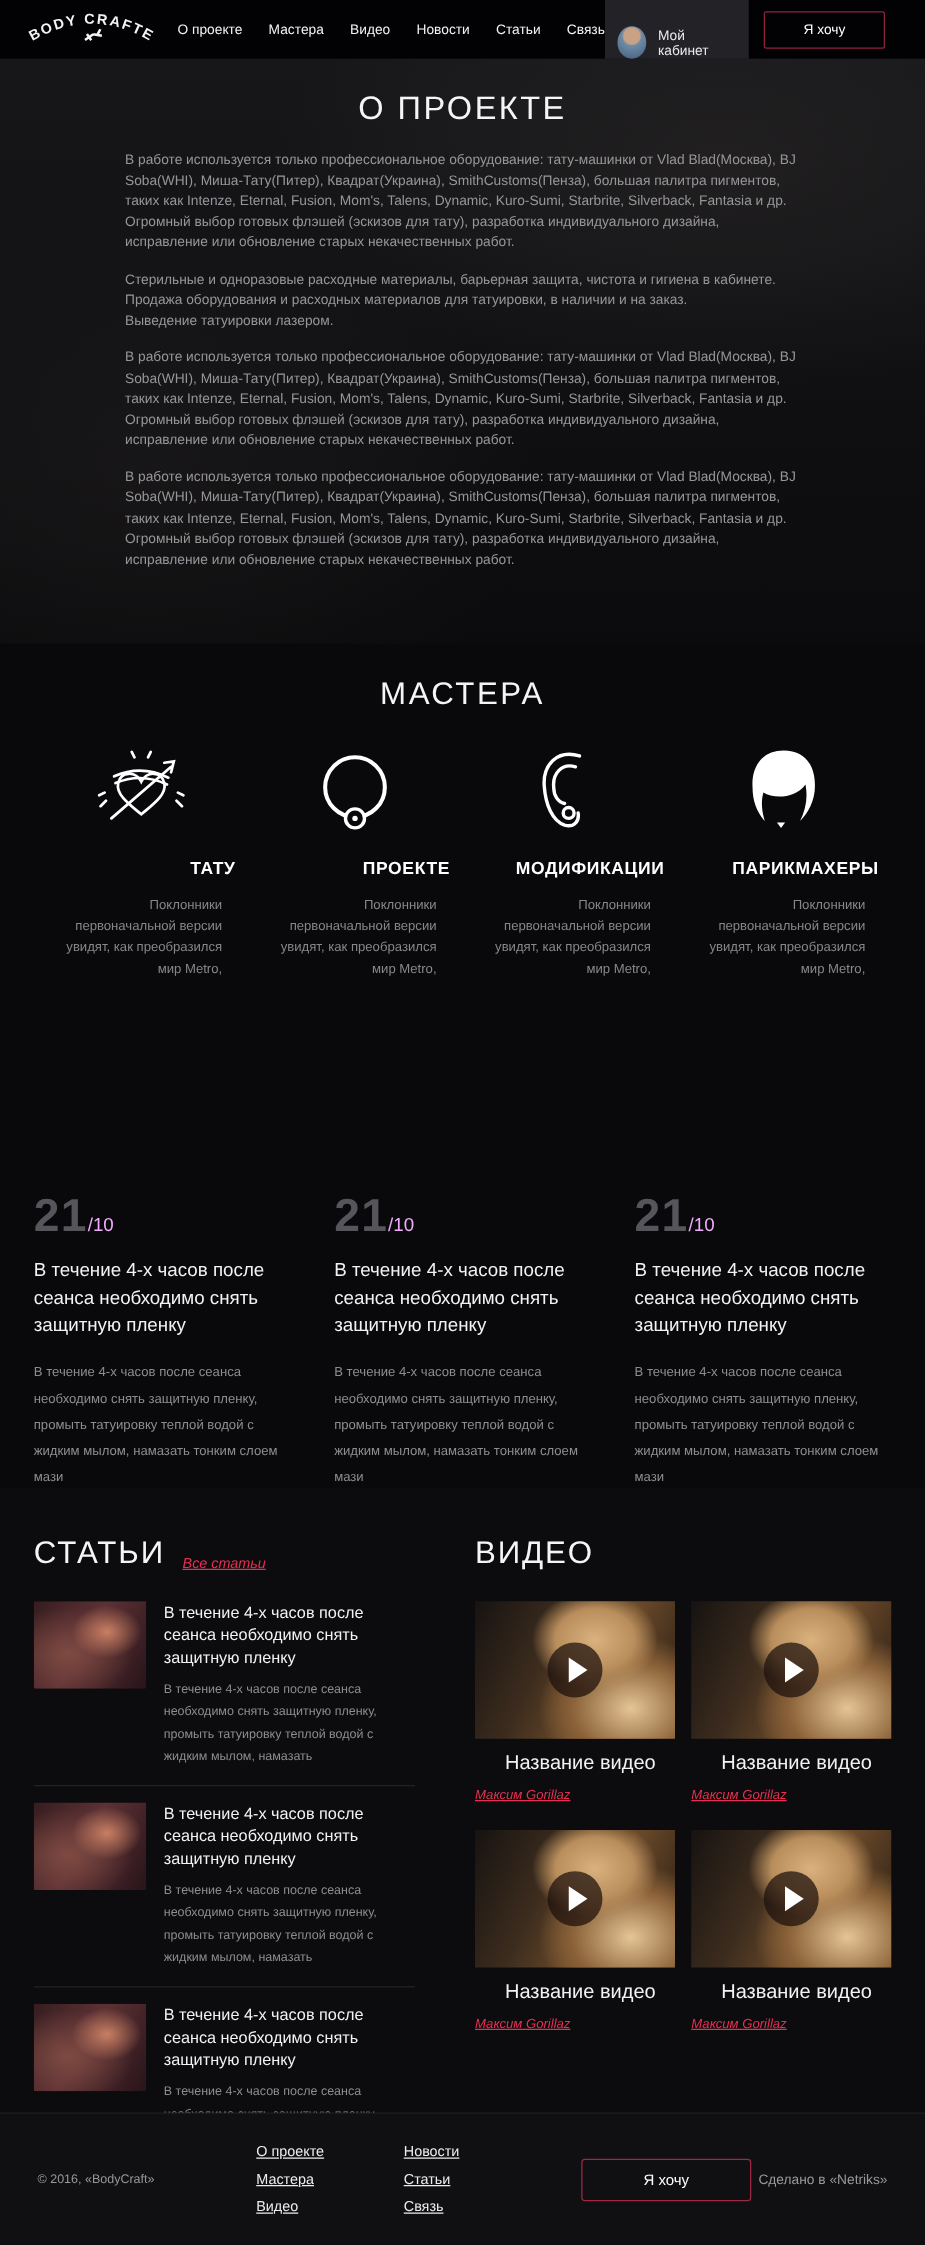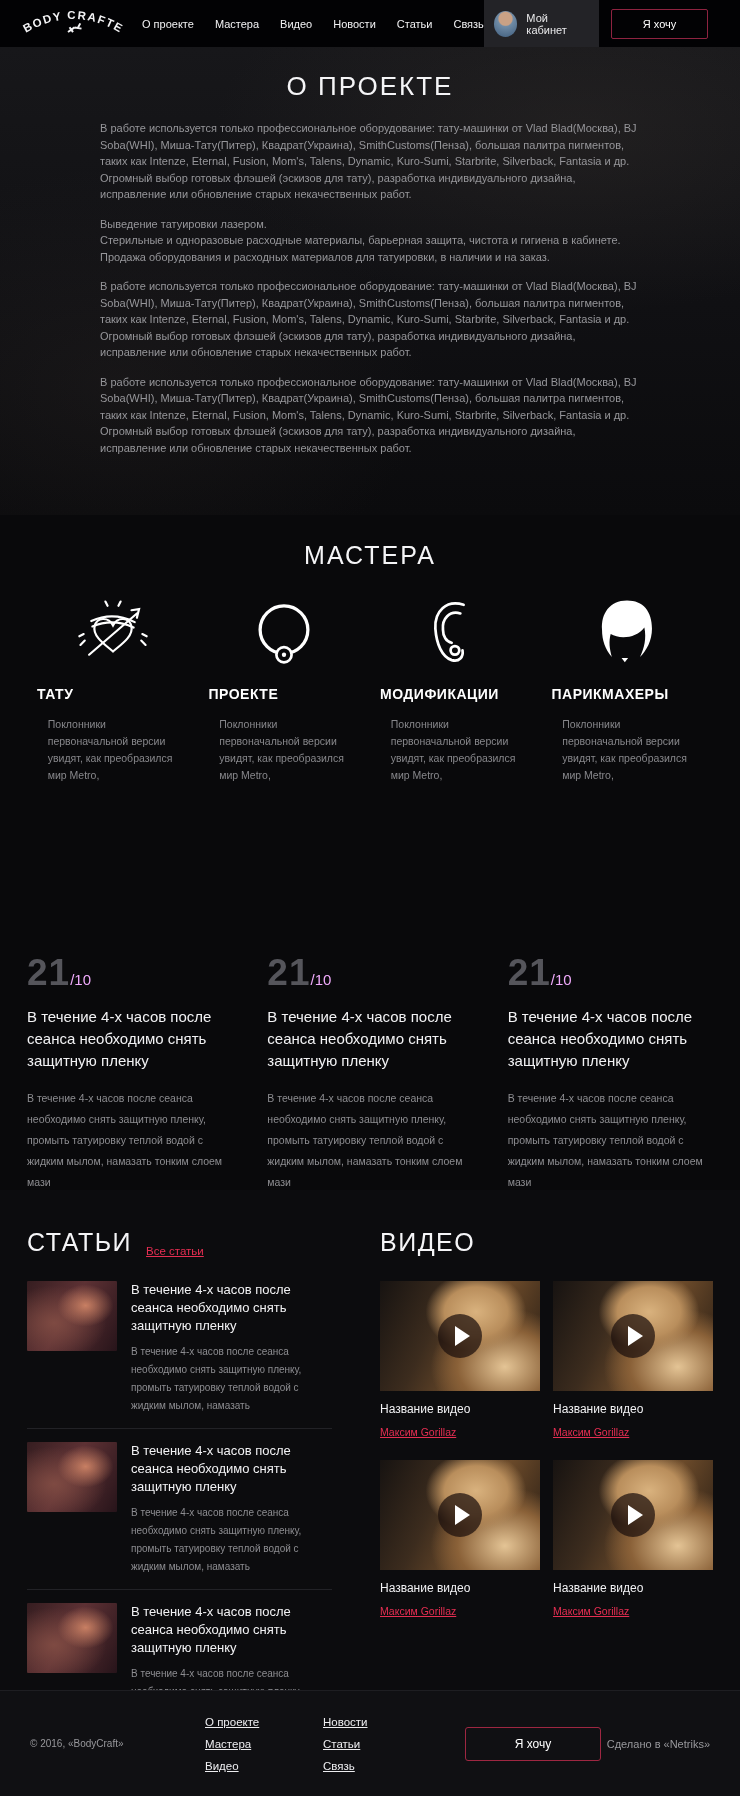--- a/index.html
+++ b/index.html
@@ -5,54 +5,54 @@
   * { margin:0; padding:0; box-sizing:border-box; }
   html,body { background:#000; }
   body { font-family:"Liberation Sans", sans-serif; }
   .page { width:740px; height:1796px; margin:0 auto; background:#0a0a0c; overflow:hidden; position:relative; }
 
   
   .hdr { height:47px; background:#020204; display:flex; align-items:center; padding-left:12px; }
   .logo { width:122px; height:44px; flex:0 0 auto; cursor:pointer; }
   .nav { display:flex; align-items:center; gap:21px; margin-left:8px; }
   .nav a { color:#f2f2f4; font-size:11px; text-decoration:none; white-space:nowrap; }
-  .cab { margin-left:auto; height:47px; background:#232327; display:flex; align-items:center; gap:9px; padding:0 14px 0 10px; cursor:pointer; }
+  .cab { margin-left:auto; height:47px; background:#232327; display:flex; align-items:flex-end; gap:9px; padding:0 14px 0 10px; cursor:pointer; }
   .avatar { width:26px; height:26px; border-radius:50%;
      background: radial-gradient(circle at 50% 30%, #c9a185 0%, #c9a185 30%, #6f8ba6 36%, #3f5d7d 100%); }
   .cab span.lbl { color:#e9e9eb; font-size:11px; }
   .btn-cta { margin:0 32px 0 12px; width:106px; height:30px; background:transparent; border:1px solid #8e2340;
      border-radius:2px; color:#fff; font-size:11px; font-family:inherit; cursor:pointer; }
 
   
   .hero { height:468px; padding-top:8px; overflow:hidden;
      background:
        radial-gradient(520px 260px at 78% 18%, rgba(62,56,52,.30), transparent 70%),
        radial-gradient(430px 300px at 16% 72%, rgba(50,44,42,.26), transparent 72%),
        linear-gradient(180deg, #17171a 0%, #101013 55%, #0b0b0d 100%); }
   .h-title { color:#f5f5f7; font-size:26px; font-weight:normal; letter-spacing:2px; text-align:center; margin:16px 0 18px; }
   .about-text { width:540px; margin:0 auto; color:#96969a; font-size:11px; line-height:16.5px; text-align:left; }
   .about-text .para { margin-bottom:13px; }
 
   
   .sec-dark { height:675px; overflow:hidden; background:#09090b; padding:14px 27px 0; }
   .s-title { color:#f5f5f7; font-size:25px; font-weight:normal; letter-spacing:2px; text-align:center; margin-top:12px; }
   .m-grid { display:flex; margin-top:24px; }
-  .m-col { flex:1 1 25%; text-align:left; padding:0 10px; }
+  .m-col { flex:1 1 25%; text-align:right; padding:0 10px; }
   .m-icon { height:78px; display:flex; align-items:center; justify-content:center; }
   .m-label { color:#fff; font-size:14px; font-weight:bold; letter-spacing:.5px; margin-top:14px; }
   .m-text { color:#87878b; font-size:10.5px; line-height:17px; margin:14px auto 0; max-width:130px; }
 
   .n-grid { display:flex; gap:35px; margin-top:168px; }
   .n-col { flex:1 1 0; }
   .n-date { color:#55555b; }
   .n-day { font-size:37px; font-weight:bold; letter-spacing:1px;text-align:right; }
   .n-mon { font-size:15px; color:#f0abfc; }
   .n-title { color:#f2f2f4; font-size:15px; line-height:22px; margin-top:12px; font-weight:normal; }
   .n-text { color:#8d8d91; font-size:10.5px; line-height:21px; margin-top:16px; }
-  .link-pink { color:#e62e52; font-size:11.5px; text-decoration:underline; cursor:pointer; }
+  .link-pink { color:#e62e52; font-size:11.5px; text-decoration:underline; cursor:pointer;font-style:italic; }
 
   
   .sec-content { height:500px; overflow:hidden; background:#0c0c0e; padding:38px 27px 0; display:flex; justify-content:space-between; }
   .articles { width:305px; }
   .sec-head { display:flex; align-items:flex-end; gap:14px; margin-bottom:24px; }
   .sec-head h2 { color:#f5f5f7; font-size:25px; font-weight:normal; letter-spacing:1.5px; }
   .art-item { display:flex; gap:14px; padding-bottom:13px; margin-bottom:13px; border-bottom:1px solid #222226; cursor:pointer; }
   .art-item:last-child { border-bottom:none; }
   .thumb { width:90px; height:70px; flex:0 0 auto; border-radius:1px;
      background:
@@ -66,21 +66,21 @@
   .v-grid { display:grid; grid-template-columns:160px 160px; column-gap:13px; row-gap:20px; }
   .v-thumb { width:160px; height:110px; position:relative; cursor:pointer;
      background:
        radial-gradient(70px 55px at 60% 28%, #d9b27e 0%, #b98e5c 45%, transparent 72%),
        radial-gradient(95px 75px at 78% 78%, #e4c495 0%, #8a6138 50%, transparent 78%),
        linear-gradient(115deg, #171311 0%, #3c2c1e 35%, #6b4a2a 62%, #241a12 100%); }
   .play { position:absolute; left:50%; top:50%; width:44px; height:44px; margin:-22px 0 0 -22px;
      border-radius:50%; background:rgba(28,15,13,.72); }
   .play::after { content:""; position:absolute; left:17px; top:12px; border-style:solid;
      border-width:10px 0 10px 15px; border-color:transparent transparent transparent #fff; }
-  .v-title { color:#f2f2f4; font-size:12px; margin-top:11px; }
+  .v-title { color:#f2f2f4; font-size:16px; margin-top:11px;margin-left:24px; }
   .v-author { display:inline-block; margin-top:10px; font-size:10.5px; }
 
   
   .ftr { height:106px; background:#101013; border-top:1px solid #1e1e22; display:flex; align-items:center; padding:0 30px; }
   .f-copy { color:#98989c; font-size:10px; width:175px; }
   .f-col { display:flex; flex-direction:column; gap:10px; width:118px; }
   .f-col a { color:#ededf0; font-size:11.5px; text-decoration:underline; cursor:pointer; }
   .f-btn { width:136px; height:34px; margin-left:24px; background:transparent; border:1px solid #9e2742;
      border-radius:3px; color:#fff; font-size:12px; font-family:inherit; cursor:pointer; }
   .f-made { margin-left:auto; color:#98989c; font-size:11px; }
@@ -122,22 +122,22 @@
   </header>
 
   <section class="hero">
     <h1 class="h-title">О ПРОЕКТЕ</h1>
     <div class="about-text">
       <div class="para">
         <div>В работе используется только профессиональное оборудование: тату-машинки от Vlad Blad(Москва), BJ Soba(WHI), Миша-Тату(Питер), Квадрат(Украина), SmithCustoms(Пенза), большая палитра пигментов, таких как Intenze, Eternal, Fusion, Mom's, Talens, Dynamic, Kuro-Sumi, Starbrite, Silverback, Fantasia и др.</div>
         <div>Огромный выбор готовых флэшей (эскизов для тату), разработка индивидуального дизайна, исправление или обновление старых некачественных работ.</div>
       </div>
       <div class="para">
+        <div>Стерильные и одноразовые расходные материалы, барьерная защита, чистота и гигиена в кабинете. Продажа оборудования и расходных материалов для татуировки, в наличии и на заказ.</div>
         <div>Выведение татуировки лазером.</div>
-        <div>Стерильные и одноразовые расходные материалы, барьерная защита, чистота и гигиена в кабинете. Продажа оборудования и расходных материалов для татуировки, в наличии и на заказ.</div>
       </div>
       <div class="para">
         <div>В работе используется только профессиональное оборудование: тату-машинки от Vlad Blad(Москва), BJ Soba(WHI), Миша-Тату(Питер), Квадрат(Украина), SmithCustoms(Пенза), большая палитра пигментов, таких как Intenze, Eternal, Fusion, Mom's, Talens, Dynamic, Kuro-Sumi, Starbrite, Silverback, Fantasia и др.</div>
         <div>Огромный выбор готовых флэшей (эскизов для тату), разработка индивидуального дизайна, исправление или обновление старых некачественных работ.</div>
       </div>
       <div class="para">
         <div>В работе используется только профессиональное оборудование: тату-машинки от Vlad Blad(Москва), BJ Soba(WHI), Миша-Тату(Питер), Квадрат(Украина), SmithCustoms(Пенза), большая палитра пигментов, таких как Intenze, Eternal, Fusion, Mom's, Talens, Dynamic, Kuro-Sumi, Starbrite, Silverback, Fantasia и др.</div>
         <div>Огромный выбор готовых флэшей (эскизов для тату), разработка индивидуального дизайна, исправление или обновление старых некачественных работ.</div>
       </div>
     </div>

